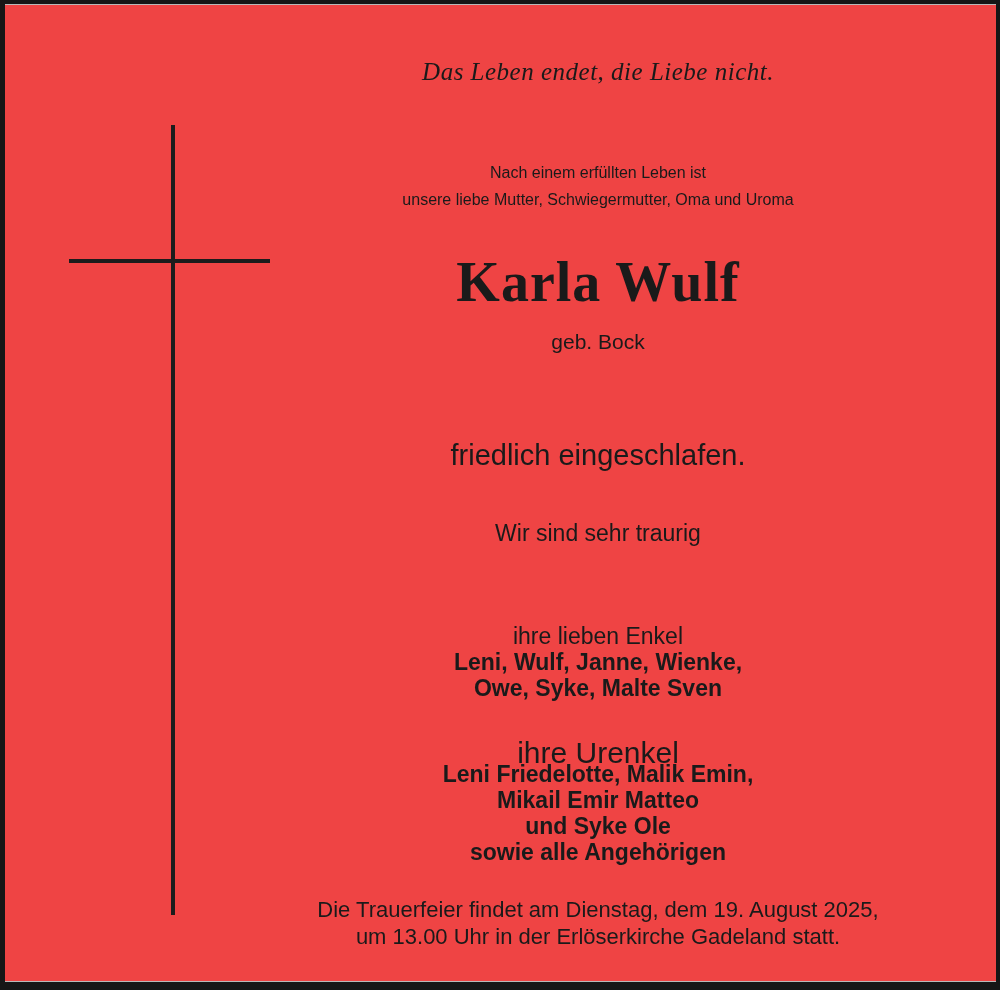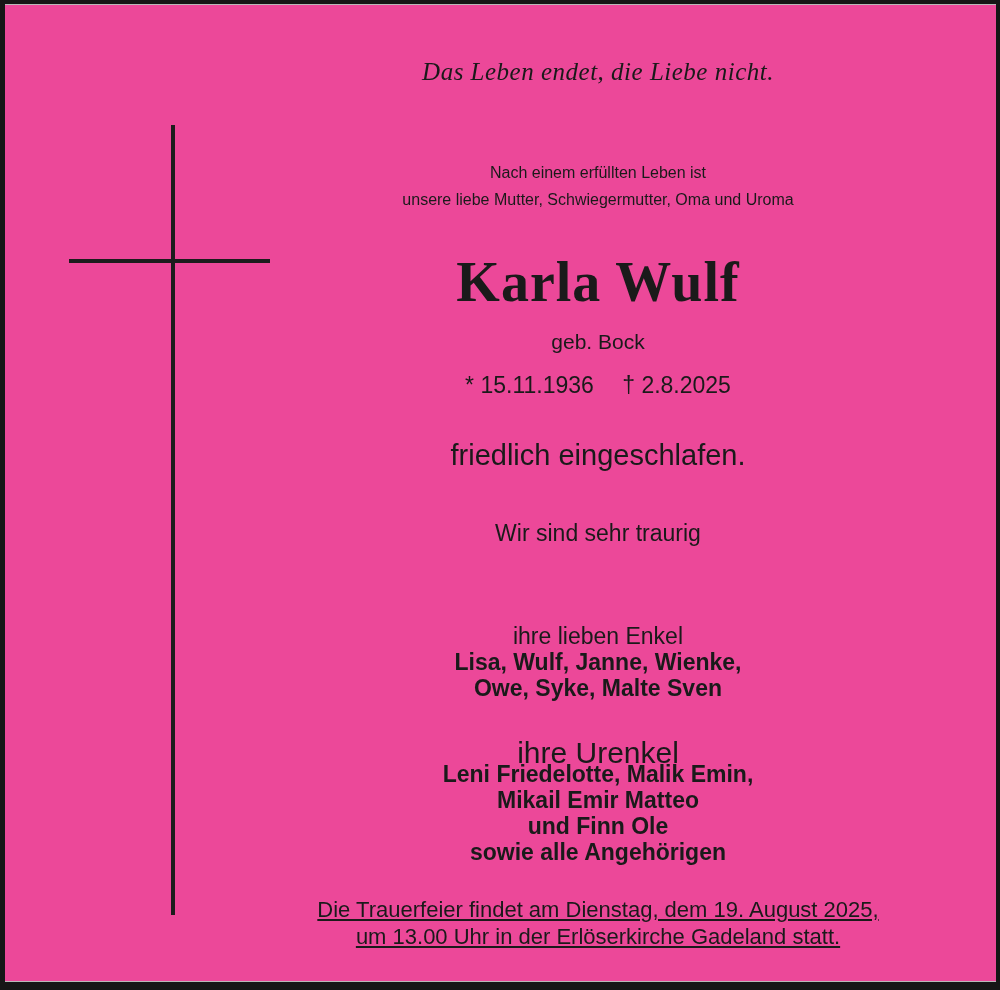--- a/index.html
+++ b/index.html
@@ -11,21 +11,21 @@
     background: #ffffff;
     font-family: "Liberation Sans", "DejaVu Sans", sans-serif;
     color: #1a1a1a;
     overflow: hidden;
   }
 
   .page {
     position: relative;
     width: 1000px;
     height: 990px;
-    background: #ec4899;
+    background: #ef4444;
     border-top: 4px solid #161616;
     border-left: 5px solid #161616;
     border-right: 4px solid #161616;
     border-bottom: 8px solid #161616;
   }
 
   .hairline-top {
     position: absolute;
     top: 0; left: 0; right: 0;
     height: 1px;
@@ -115,21 +115,20 @@
   .children-names        { top: 531px; }
   .grandchildren-label   { top: 619px; font-size: 23px; }
   .grandchildren-names   { top: 645px; }
   .great-grandchildren-label { top: 732px; font-size: 30px; }
   .great-grandchildren-names { top: 757px; }
 
   .funeral-info {
     top: 892px;
     font-size: 22px;
     line-height: 27px;
-    text-decoration: underline;
   }
 </style>
 </head>
 <body>
 
 <div class="page">
   <div class="hairline-top"></div>
 
   <div class="cross">
     <div class="v-bar"></div>
@@ -140,43 +139,39 @@
 
   <div class="tb intro">
     <div>Nach einem erfüllten Leben ist</div>
     <div>unsere liebe Mutter, Schwiegermutter, Oma und Uroma</div>
   </div>
 
   <div class="tb deceased-name">Karla Wulf</div>
 
   <div class="tb maiden-name">geb. Bock</div>
 
-  <div class="tb dates">
-    <span class="birth">* 15.11.1936</span>
-    <span class="death">† 2.8.2025</span>
-  </div>
 
   <div class="tb closing">friedlich eingeschlafen.</div>
 
   <div class="tb mourners-intro">Wir sind sehr traurig</div>
 
 
   <div class="tb grandchildren-label">ihre lieben Enkel</div>
 
   <div class="tb names-bold grandchildren-names">
-    <div>Lisa, Wulf, Janne, Wienke,</div>
+    <div>Leni, Wulf, Janne, Wienke,</div>
     <div>Owe, Syke, Malte Sven</div>
   </div>
 
   <div class="tb great-grandchildren-label">ihre Urenkel</div>
 
   <div class="tb names-bold great-grandchildren-names">
     <div>Leni Friedelotte, Malik Emin,</div>
     <div>Mikail Emir Matteo</div>
-    <div>und Finn Ole</div>
+    <div>und Syke Ole</div>
     <div>sowie alle Angehörigen</div>
   </div>
 
   <div class="tb funeral-info">
     <div>Die Trauerfeier findet am Dienstag, dem 19. August 2025,</div>
     <div>um 13.00 Uhr in der Erlöserkirche Gadeland statt.</div>
   </div>
 
   <div class="hairline-bottom"></div>
 </div>

